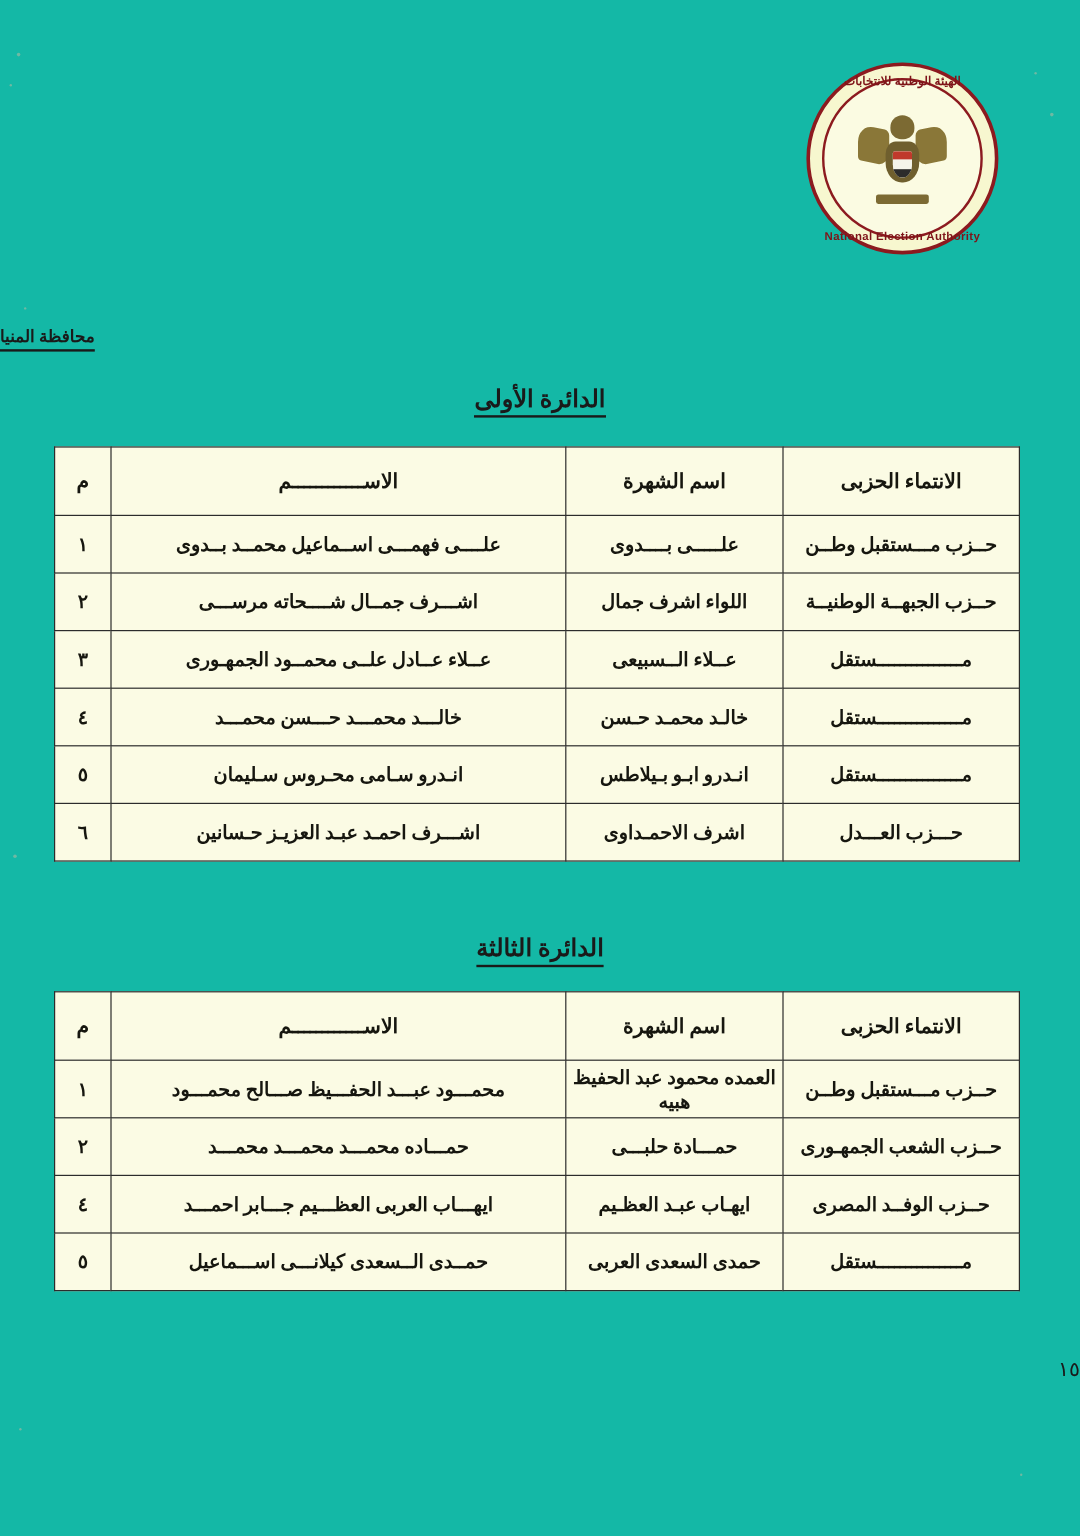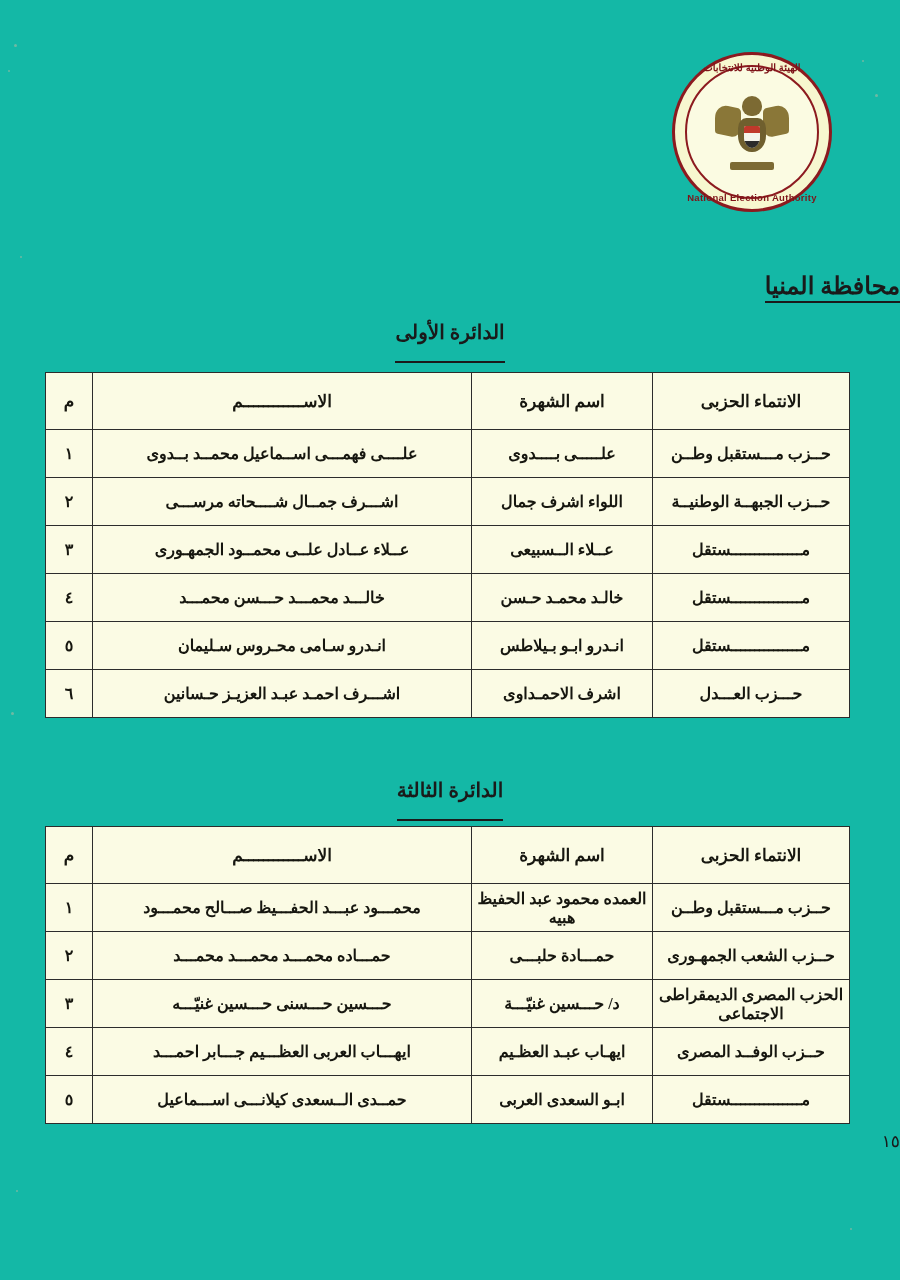--- a/index.html
+++ b/index.html
@@ -127,38 +127,38 @@
     width: 44px; height: 8px;
     background: #7c6a33;
     border-radius: 2px;
   }
 
   
   .gov-title {
     position: absolute;
     top: 272px;
     left: 0; right: 0;
-    text-align: right;
+    text-align: left;
     font-family: "Liberation Serif", serif;
-    font-size: 24px;
+    font-size: 14px;
     font-weight: bold;
     color: #1a1a1a;
   }
   .gov-title span { border-bottom: 2px solid #1a1a1a; padding-bottom: 2px; }
 
   .district-title {
     position: absolute;
     left: 0; right: 0;
     text-align: center;
     font-family: "Liberation Serif", serif;
     font-size: 20px;
     font-weight: bold;
     color: #1a1a1a;
   }
-  .district-title span { border-bottom: 2px solid #1a1a1a; padding-bottom: 18px; }
+  .district-title span { border-bottom: 2px solid #1a1a1a; padding-bottom: 2px; }
   #district1-title { top: 320px; }
   #district2-title { top: 778px; }
 
   
   table.reg {
     position: absolute;
     border-collapse: collapse;
     table-layout: fixed;
     background: #fbfbe4;
   }
@@ -310,34 +310,28 @@
         <td class="c-name">محمـــود عبـــد الحفـــيظ صـــالح محمـــود</td>
         <td class="c-num">١</td>
       </tr>
       <tr>
         <td class="c-party">حــزب الشعب الجمهـورى</td>
         <td class="c-fame">حمـــادة حلبـــى</td>
         <td class="c-name">حمـــاده محمـــد محمـــد محمـــد</td>
         <td class="c-num">٢</td>
       </tr>
       <tr>
-        <td class="c-party small">الحزب المصرى الديمقراطى الاجتماعى</td>
-        <td class="c-fame">د/ حـــسين غنيّـــة</td>
-        <td class="c-name">حـــسين حـــسنى حـــسين غنيّـــه</td>
-        <td class="c-num">٣</td>
-      </tr>
-      <tr>
         <td class="c-party">حــزب الوفــد المصرى</td>
         <td class="c-fame">ايهـاب عبـد العظـيم</td>
         <td class="c-name">ايهـــاب العربى العظـــيم جـــابر احمـــد</td>
         <td class="c-num">٤</td>
       </tr>
       <tr>
         <td class="c-party">مـــــــــــــــستقل</td>
-        <td class="c-fame smaller">ابـو السعدى العربى</td>
+        <td class="c-fame smaller">حمدى السعدى العربى</td>
         <td class="c-name">حمــدى الــسعدى كيلانـــى اســـماعيل</td>
         <td class="c-num">٥</td>
       </tr>
     </tbody>
   </table>
 
   <div class="page-number">١٥</div>
 
 </div>
 

